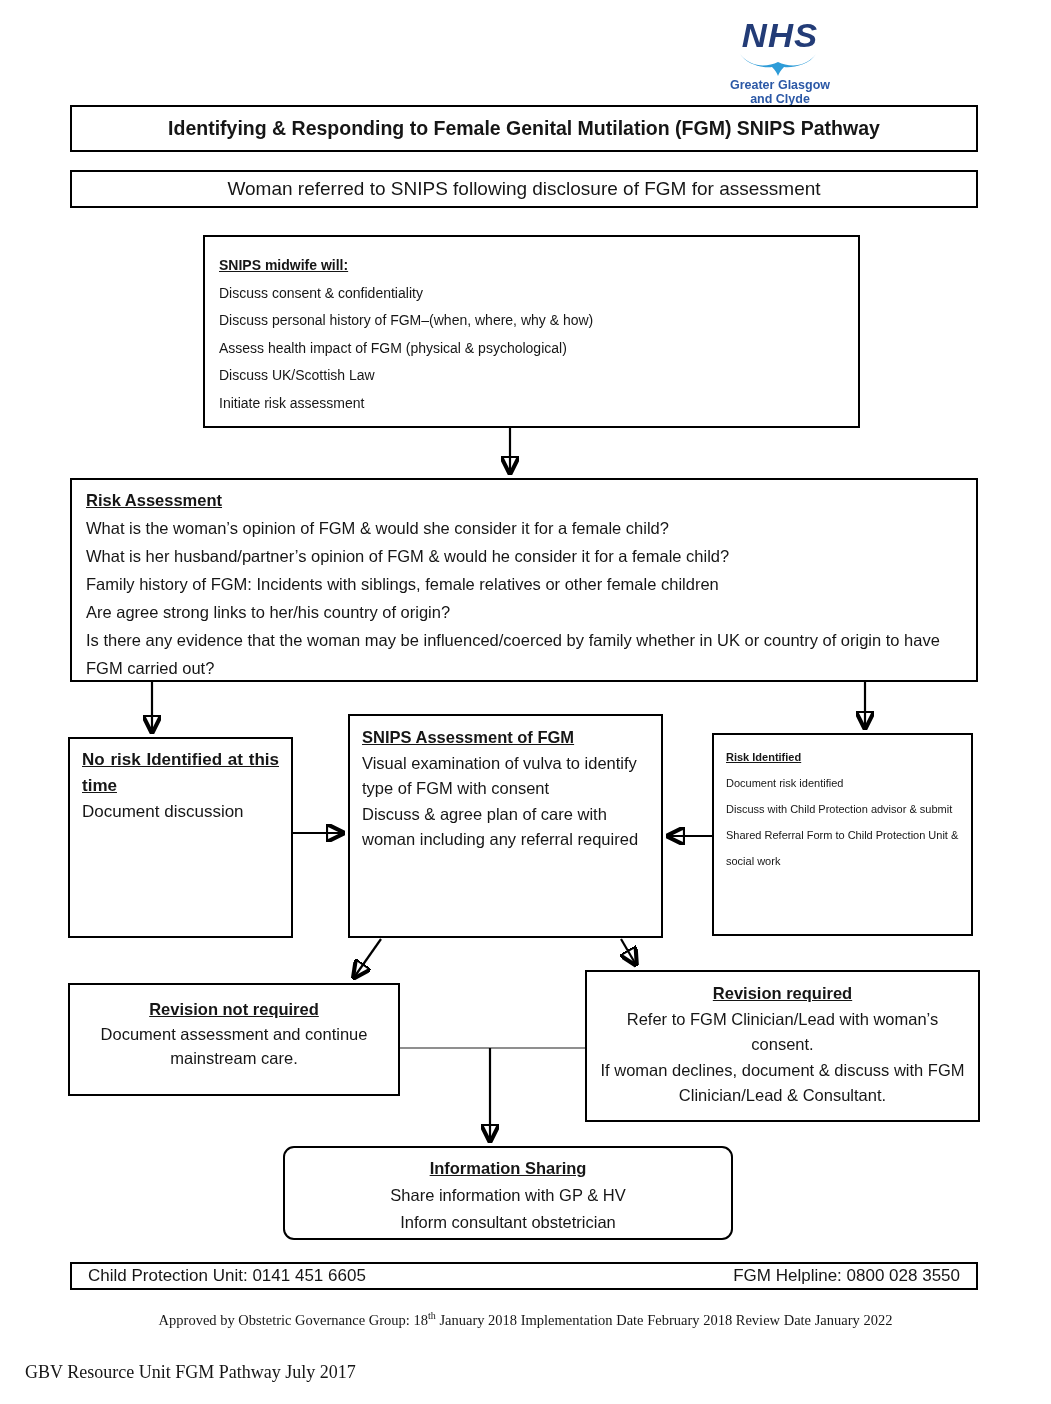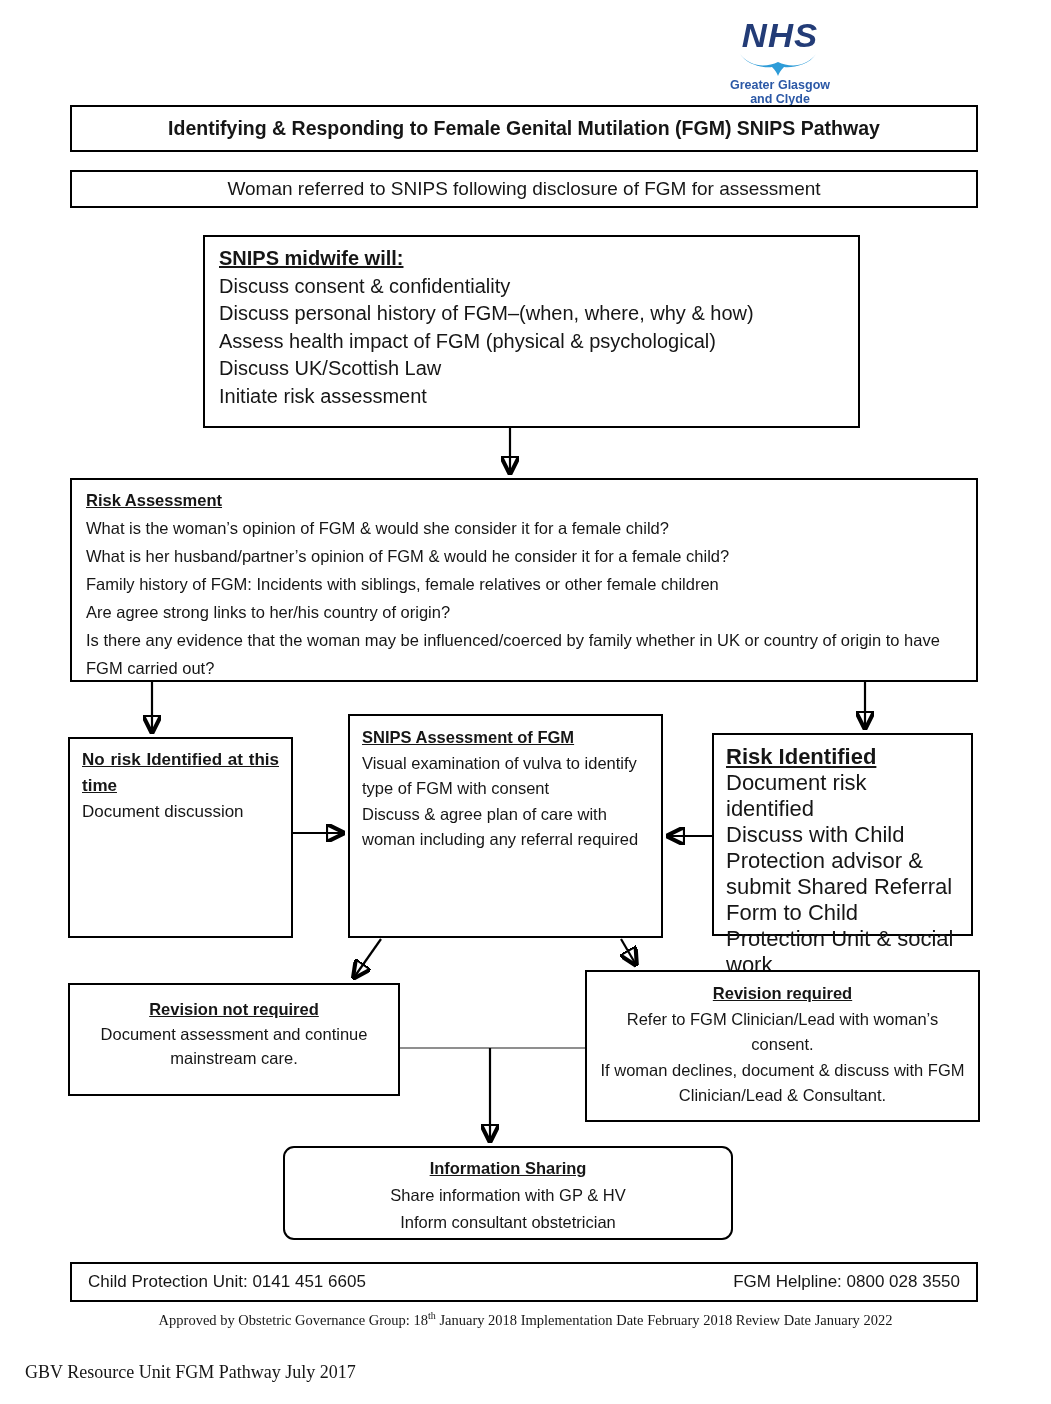--- a/index.html
+++ b/index.html
@@ -31,37 +31,37 @@
   }
   #logo .swoosh { display: block; margin: 0 auto; }
   #logo .org { color: #2b58a6; font-size: 12.5px; font-weight: bold; line-height: 14px; }
 
   
   #title-box { left: 70px; top: 105px; width: 908px; height: 47px;
     font-size: 19.5px; font-weight: bold; text-align: center; line-height: 43px; }
   #referral-box { left: 70px; top: 170px; width: 908px; height: 38px;
     font-size: 19px; text-align: center; line-height: 34px; }
   #midwife-box { left: 203px; top: 235px; width: 657px; height: 193px;
-    font-size: 20px; line-height: 27.5px; padding: 8px 14px; }
+    font-size: 14px; line-height: 27.5px; padding: 15px 14px; }
   #risk-box { left: 70px; top: 478px; width: 908px; height: 204px;
     font-size: 16.5px; line-height: 28px; padding: 6px 14px; }
   #norisk-box { left: 68px; top: 737px; width: 225px; height: 201px;
     font-size: 17px; line-height: 26px; padding: 8px 12px; }
   #norisk-box .heading { text-align: justify; }
   #snips-box { left: 348px; top: 714px; width: 315px; height: 224px;
     font-size: 16.5px; line-height: 25.5px; padding: 9px 12px; }
   #riskid-box { left: 712px; top: 733px; width: 261px; height: 203px;
-    font-size: 22px; line-height: 26px; padding: 9px 12px; }
+    font-size: 11px; line-height: 26px; padding: 9px 12px; }
   #revnot-box { left: 68px; top: 983px; width: 332px; height: 113px;
     font-size: 16.5px; line-height: 24.5px; padding: 12px 10px; text-align: center; }
   #revreq-box { left: 585px; top: 970px; width: 395px; height: 152px;
     font-size: 16.5px; line-height: 25.5px; padding: 9px 12px; text-align: center; }
   #info-box { left: 283px; top: 1146px; width: 450px; height: 94px;
     font-size: 16.5px; line-height: 27px; padding: 7px 10px; text-align: center; border-radius: 11px; }
-  #contact-box { left: 70px; top: 1262px; width: 908px; height: 40px;
+  #contact-box { left: 70px; top: 1262px; width: 908px; height: 28px;
     font-size: 17px; display: flex; justify-content: space-between; align-items: center;
     padding: 0 16px; }
   #approval-line { position: absolute; left: 0; top: 1310px; width: 100%;
     text-align: center; font-family: "Liberation Serif", serif; font-size: 14.5px; }
   #approval-line sup { font-size: 10px; }
   #doc-footer { position: absolute; left: 25px; top: 1362px;
     font-family: "Liberation Serif", serif; font-size: 18px; }
 
   #connectors { position: absolute; left: 0; top: 0; width: 1051px; height: 1404px;
     pointer-events: none; }

